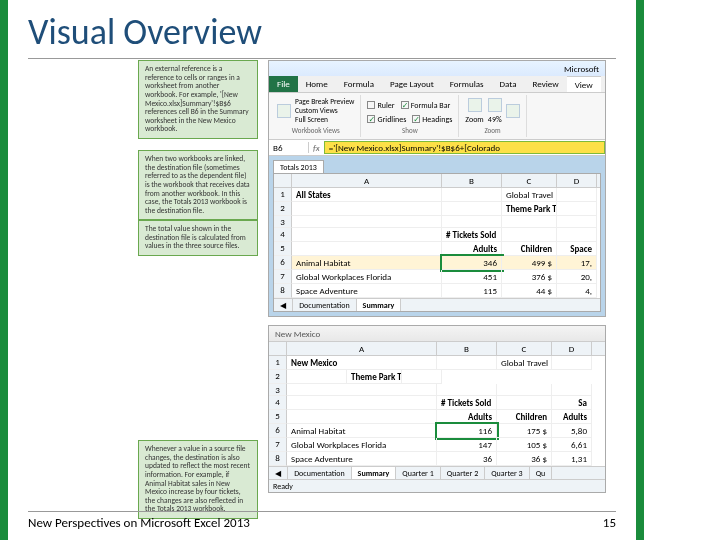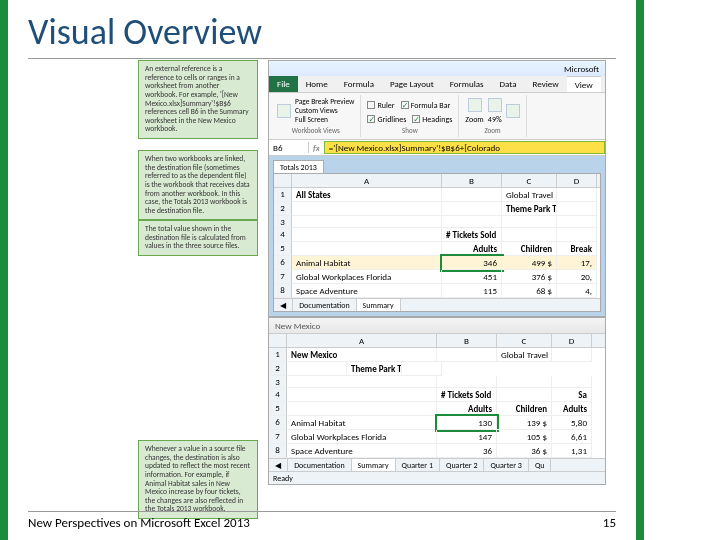--- a/index.html
+++ b/index.html
@@ -46,22 +46,22 @@
   .row .rh { width: 18px; background: #eef3f7; border-right: 1px solid #ccc; border-bottom: 1px solid #eee; text-align: center; }
   .row .cell { border-right: 1px solid #eee; border-bottom: 1px solid #eee; padding: 1px 4px; overflow: hidden; white-space: nowrap; }
   .row .cell.a { width: 150px; }
   .row .cell.b { width: 60px; text-align: right; }
   .row .cell.c { width: 55px; text-align: right; }
   .row .cell.d { width: 40px; text-align: right; }
   .row.sel .cell { background: #fff4d6; }
   .row.b1 .cell.a { font-weight: bold; }
   .sheet-tabs { display: flex; background: #eef3f7; border-top: 1px solid #ccc; font-size: 8px; }
   .sheet-tabs span { padding: 1px 6px; border-right: 1px solid #ccc; }
-  .sheet-tabs .active { background: #fff; font-weight: normal; }
-  .excel-bot { margin-top: 0; border: 1px solid #aaa; background: #fff; }
+  .sheet-tabs .active { background: #fff; font-weight: bold; }
+  .excel-bot { margin-top: 8px; border: 1px solid #aaa; background: #fff; }
   .nm-title { background: linear-gradient(#f4f4f4,#e8e8e8); padding: 2px 6px; font-size: 9px; color: #555; border-bottom: 1px solid #ccc; }
   .footer { position: absolute; bottom: 10px; left: 20px; right: 20px; display: flex; justify-content: space-between; font-size: 13px; }
   .footer-line { border-top: 1px solid #999; position: absolute; bottom: 28px; left: 20px; right: 20px; }
   .status-bar { display: flex; background: #eef3f7; border-top: 1px solid #ccc; font-size: 8px; padding: 1px 4px; justify-content: space-between; }
   .hilite-cell { outline: 2px solid #1a8c3c; }
 </style>
 </head>
 <body>
 
 <div class="slide">
@@ -188,41 +188,41 @@
                 <div class="cell a"></div>
                 <div class="cell b" style="text-align:left;font-weight:bold;"># Tickets Sold</div>
                 <div class="cell c"></div>
                 <div class="cell d"></div>
               </div>
             <div class="row">
                 <div class="rh">5</div>
                 <div class="cell a"></div>
                 <div class="cell b" style="font-weight:bold;">Adults</div>
                 <div class="cell c" style="font-weight:bold;">Children</div>
-                <div class="cell d" style="font-weight:bold;">Break</div>
+                <div class="cell d" style="font-weight:bold;">Space</div>
               </div>
             <div class="row sel">
                 <div class="rh">6</div>
                 <div class="cell a">Animal Habitat</div>
                 <div class="cell b hilite-cell">346</div>
                 <div class="cell c">499 $</div>
                 <div class="cell d">17,</div>
               </div>
             <div class="row">
                 <div class="rh">7</div>
                 <div class="cell a">Global Workplaces Florida</div>
                 <div class="cell b">451</div>
                 <div class="cell c">376 $</div>
                 <div class="cell d">20,</div>
               </div>
             <div class="row">
                 <div class="rh">8</div>
                 <div class="cell a">Space Adventure</div>
                 <div class="cell b">115</div>
-                <div class="cell c">68 $</div>
+                <div class="cell c">44 $</div>
                 <div class="cell d">4,</div>
               </div>
             <div class="sheet-tabs">
               <span>◀</span>
               <span>Documentation</span>
               <span class="active">Summary</span>
             </div>
           </div>
         </div>
       </div>
@@ -267,22 +267,22 @@
           <div class="row">
               <div class="rh">5</div>
               <div class="cell a"></div>
               <div class="cell b" style="font-weight:bold;">Adults</div>
               <div class="cell c" style="font-weight:bold;">Children</div>
               <div class="cell d" style="font-weight:bold;">Adults</div>
             </div>
           <div class="row">
               <div class="rh">6</div>
               <div class="cell a">Animal Habitat</div>
-              <div class="cell b hilite-cell">130</div>
-              <div class="cell c">139 $</div>
+              <div class="cell b hilite-cell">116</div>
+              <div class="cell c">175 $</div>
               <div class="cell d">5,80</div>
             </div>
           <div class="row">
               <div class="rh">7</div>
               <div class="cell a">Global Workplaces Florida</div>
               <div class="cell b">147</div>
               <div class="cell c">105 $</div>
               <div class="cell d">6,61</div>
             </div>
           <div class="row">

